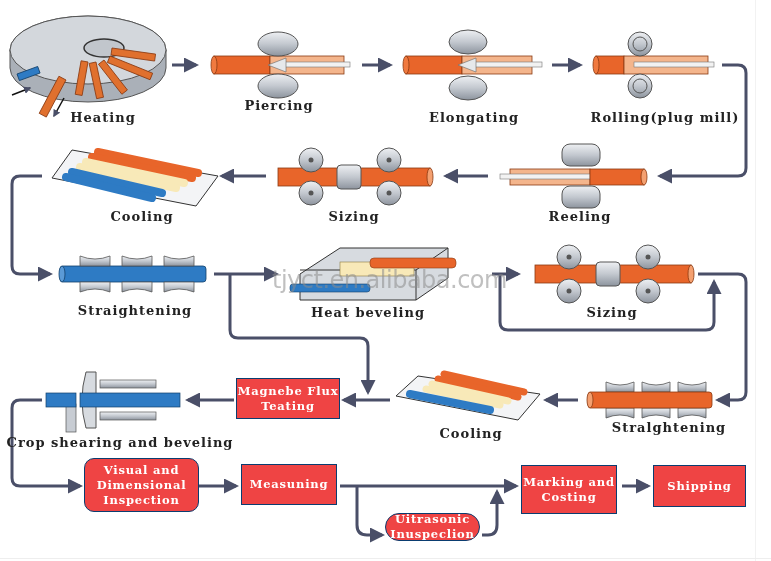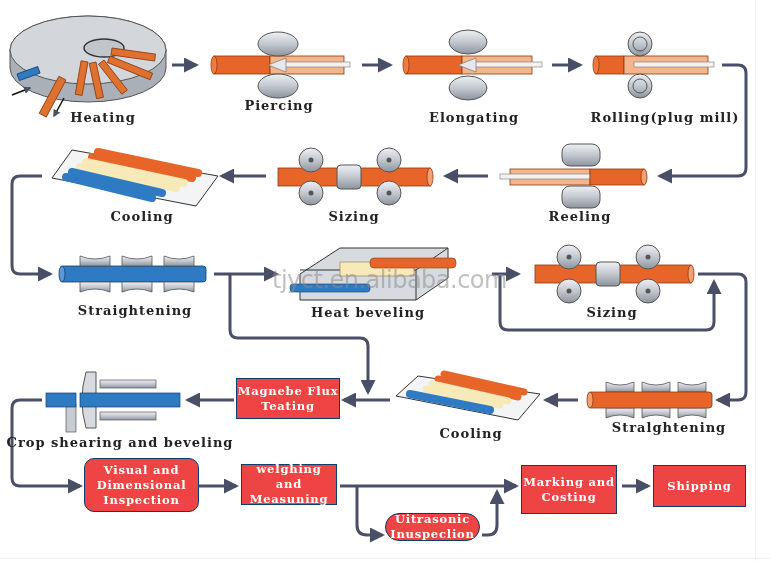--- a/index.html
+++ b/index.html
@@ -232,21 +232,20 @@
 </div>
 <div class="box" style="left:84px;top:458px;width:115px;height:54px;border-radius:10px;">
   <div>
       <span>Visual and</span>
       <span>Dimensional</span>
       <span>Inspection</span>
     </div>
 </div>
 <div class="box" style="left:241px;top:464px;width:96px;height:41px;">
   <div>
-      <span>welghing and</span>
       <span>Measuning</span>
     </div>
 </div>
 <div class="box" style="left:385px;top:513px;width:95px;height:28px;border-radius:19px;">
   <div>
       <span>Uitrasonic</span>
       <span>Inuspeclion</span>
     </div>
 </div>
 <div class="box" style="left:521px;top:465px;width:96px;height:49px;">

